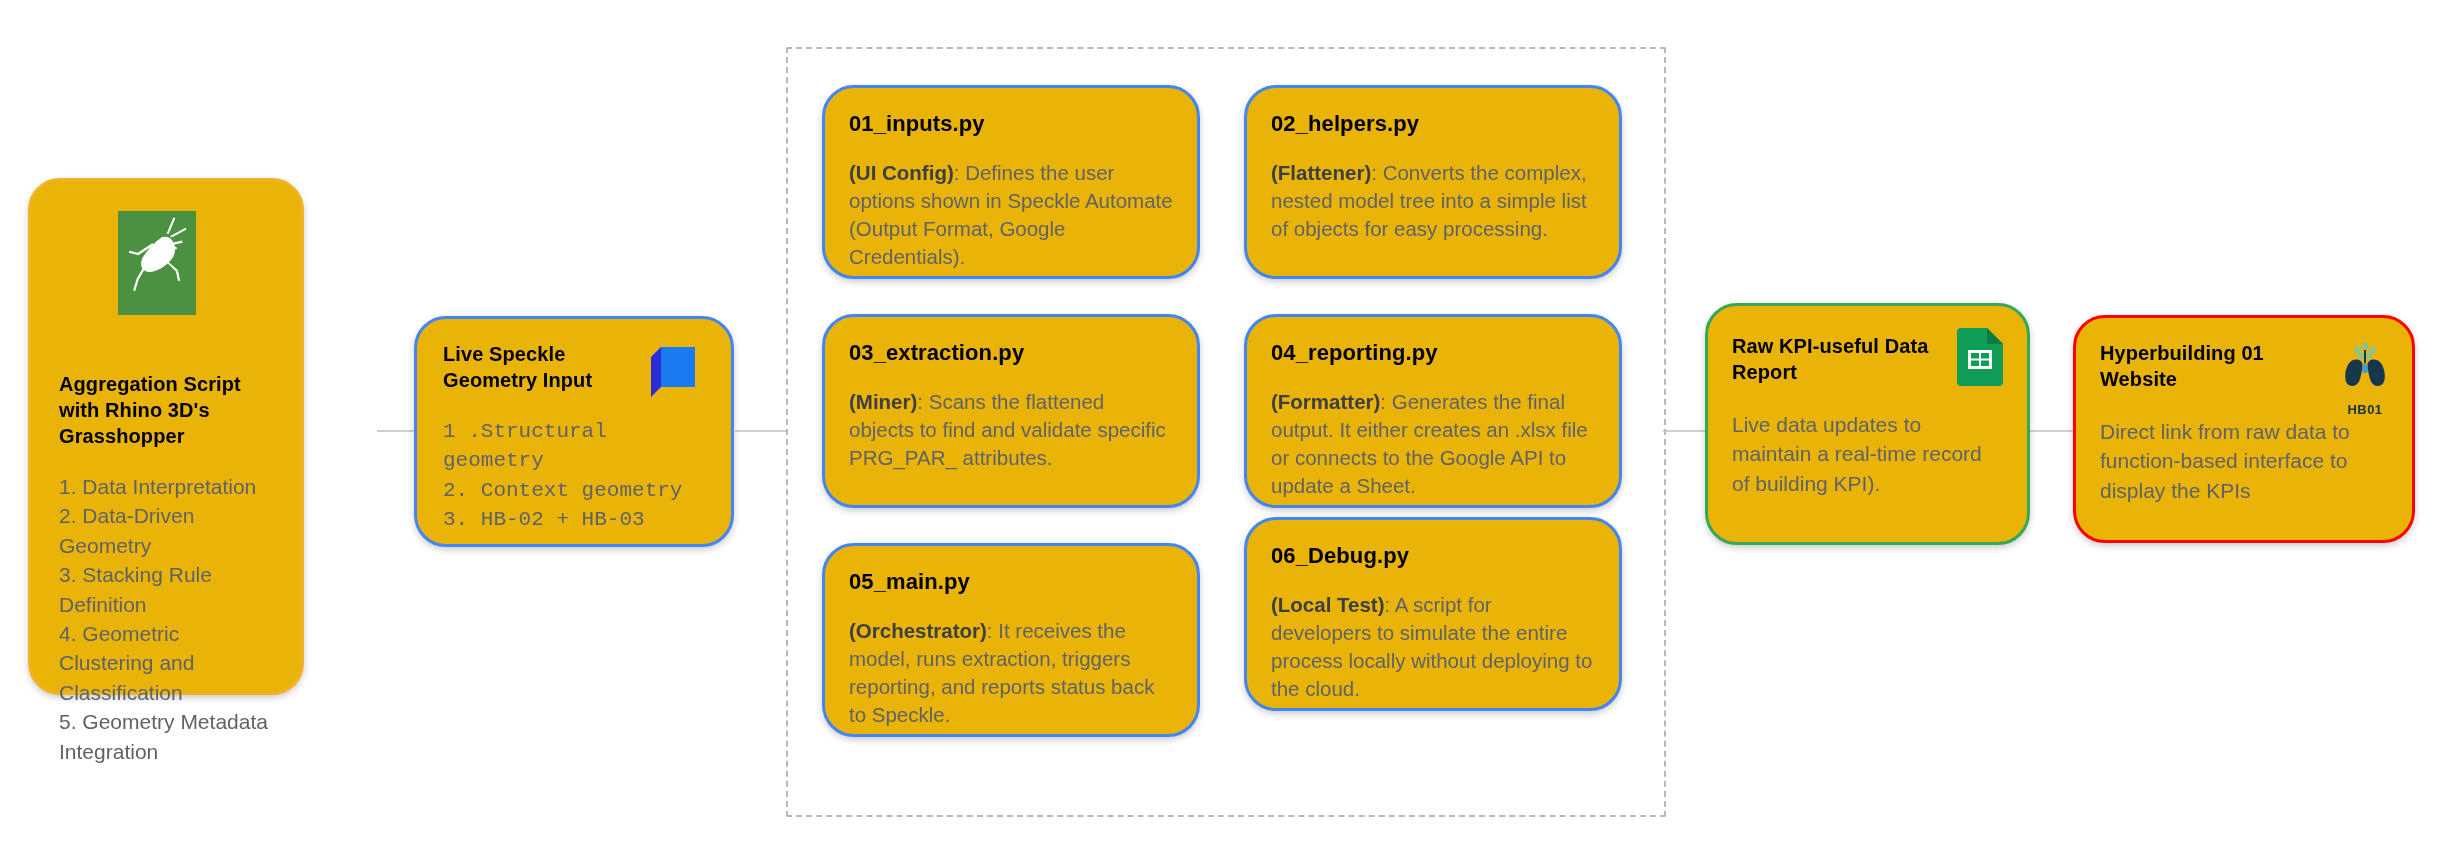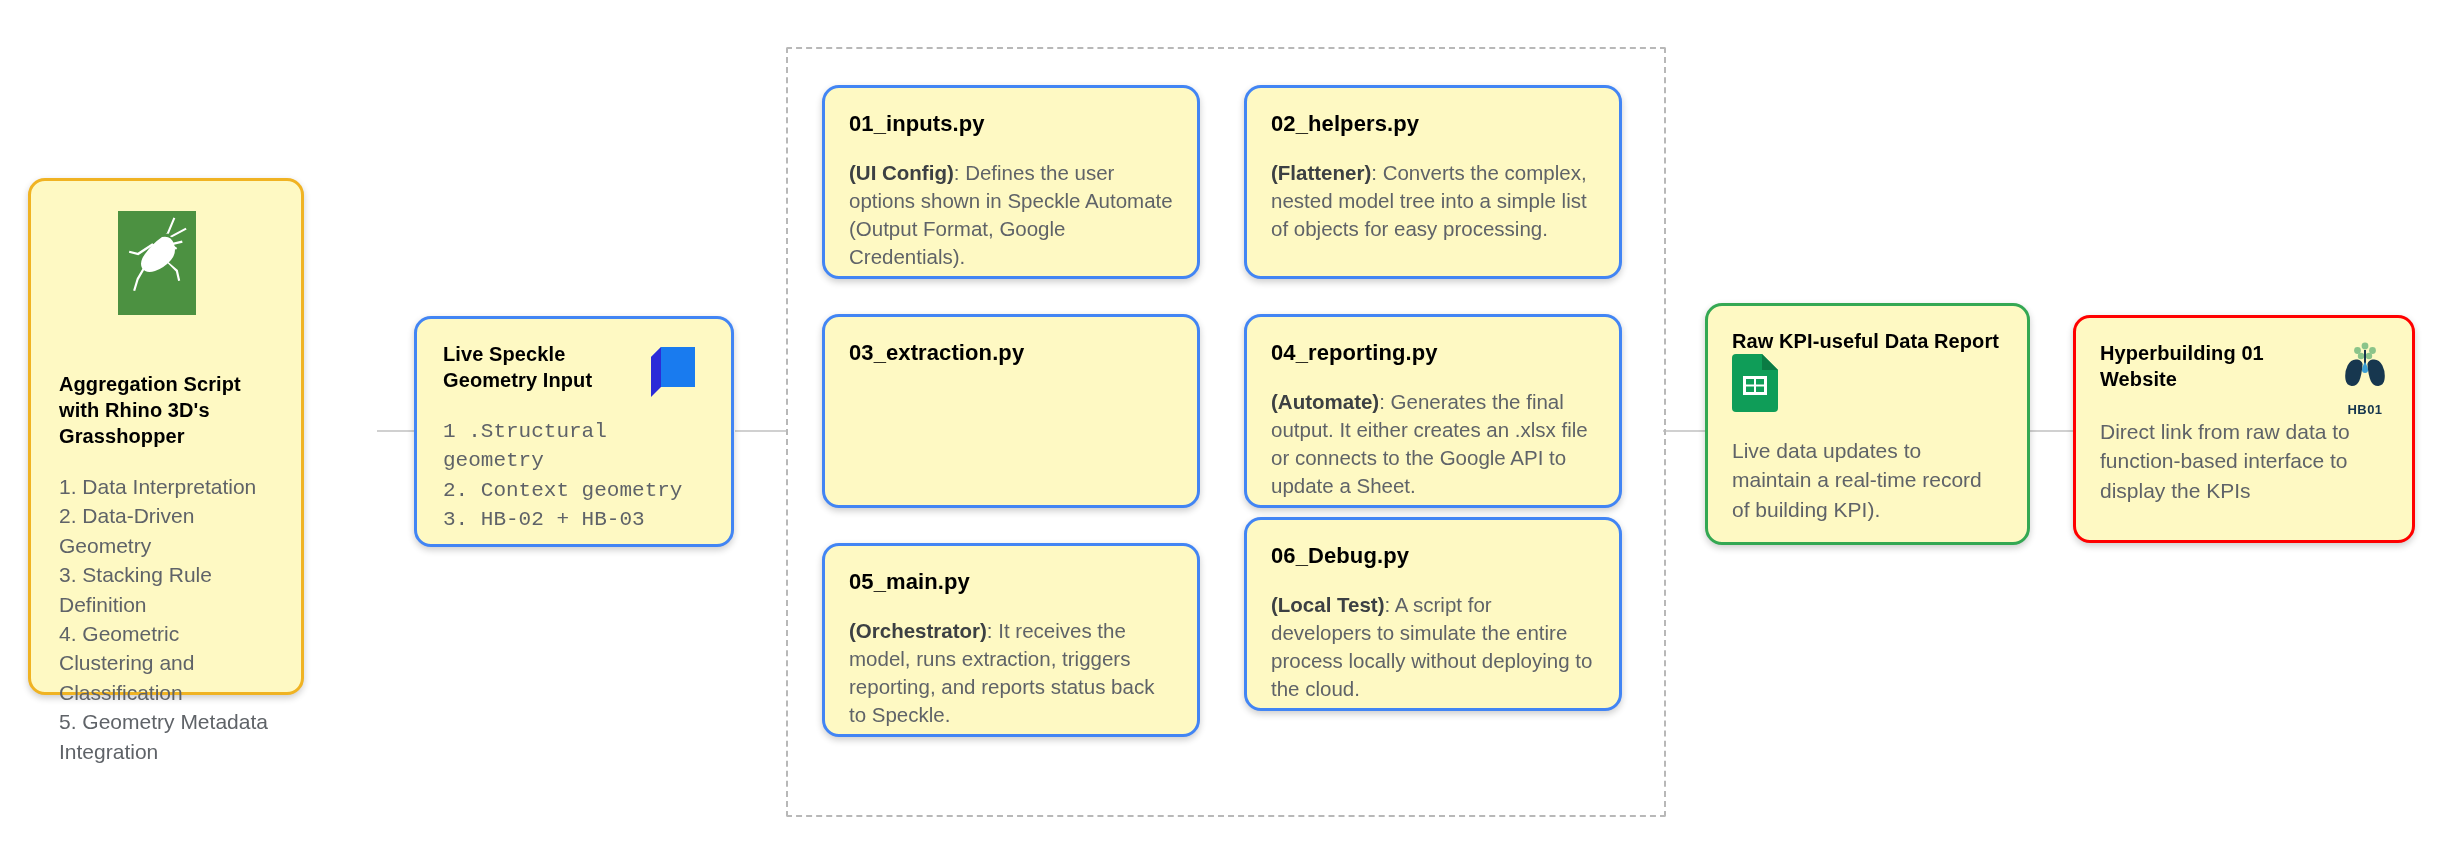--- a/index.html
+++ b/index.html
@@ -18,22 +18,22 @@
   #canvas {
     position: absolute;
     left: 0; top: 0;
     width: 2452px;
     height: 866px;
   }
 
   
   .card {
     position: absolute;
-    background: #fef9c3;
-    border-radius: 17px;
+    background: #eab308;
+    border-radius: 32px;
     box-shadow: 0 3px 7px rgba(0,0,0,0.20);
     box-sizing: border-box;
   }
   .card-title {
     font-weight: bold;
     color: #000000;
     font-size: 20px;
     line-height: 1.30;
     letter-spacing: 0.1px;
   }
@@ -118,23 +118,22 @@
   #card-kpi {
     left: 1705px;
     top: 303px;
     width: 325px;
     height: 242px;
     border: 3px solid #34a853;
     padding: 22px 24px 0 24px;
   }
   #card-kpi .head {
     display: flex;
-    align-items: flex-start;
+    align-items: center;
     justify-content: space-between;
-    flex-direction: column;
   }
   #card-kpi .card-body { margin-top: 20px; }
 
   
   #card-hb {
     left: 2073px;
     top: 315px;
     width: 342px;
     height: 228px;
     border: 3px solid #ff0000;
@@ -233,25 +232,26 @@
     <div class="card-body"><b>(UI Config)</b><span>: Defines the user options shown in Speckle Automate (Output Format, Google Credentials).</span></div>
   </div>
 
   <div class="card script-card" id="card-02">
     <div class="card-title">02_helpers.py</div>
     <div class="card-body"><b>(Flattener)</b><span>: Converts the complex, nested model tree into a simple list of objects for easy processing.</span></div>
   </div>
 
   <div class="card script-card" id="card-03">
     <div class="card-title">03_extraction.py</div>
+    <div class="card-body"><b>(Miner)</b><span>: Scans the flattened objects to find and validate specific PRG_PAR_ attributes.</span></div>
   </div>
 
   <div class="card script-card" id="card-04">
     <div class="card-title">04_reporting.py</div>
-    <div class="card-body"><b>(Automate)</b><span>: Generates the final output. It either creates an .xlsx file or connects to the Google API to update a Sheet.</span></div>
+    <div class="card-body"><b>(Formatter)</b><span>: Generates the final output. It either creates an .xlsx file or connects to the Google API to update a Sheet.</span></div>
   </div>
 
   <div class="card script-card" id="card-05">
     <div class="card-title">05_main.py</div>
     <div class="card-body"><b>(Orchestrator)</b><span>: It receives the model, runs extraction, triggers reporting, and reports status back to Speckle.</span></div>
   </div>
 
   <div class="card script-card" id="card-06">
     <div class="card-title">06_Debug.py</div>
     <div class="card-body"><b>(Local Test)</b><span>: A script for developers to simulate the entire process locally without deploying to the cloud.</span></div>

